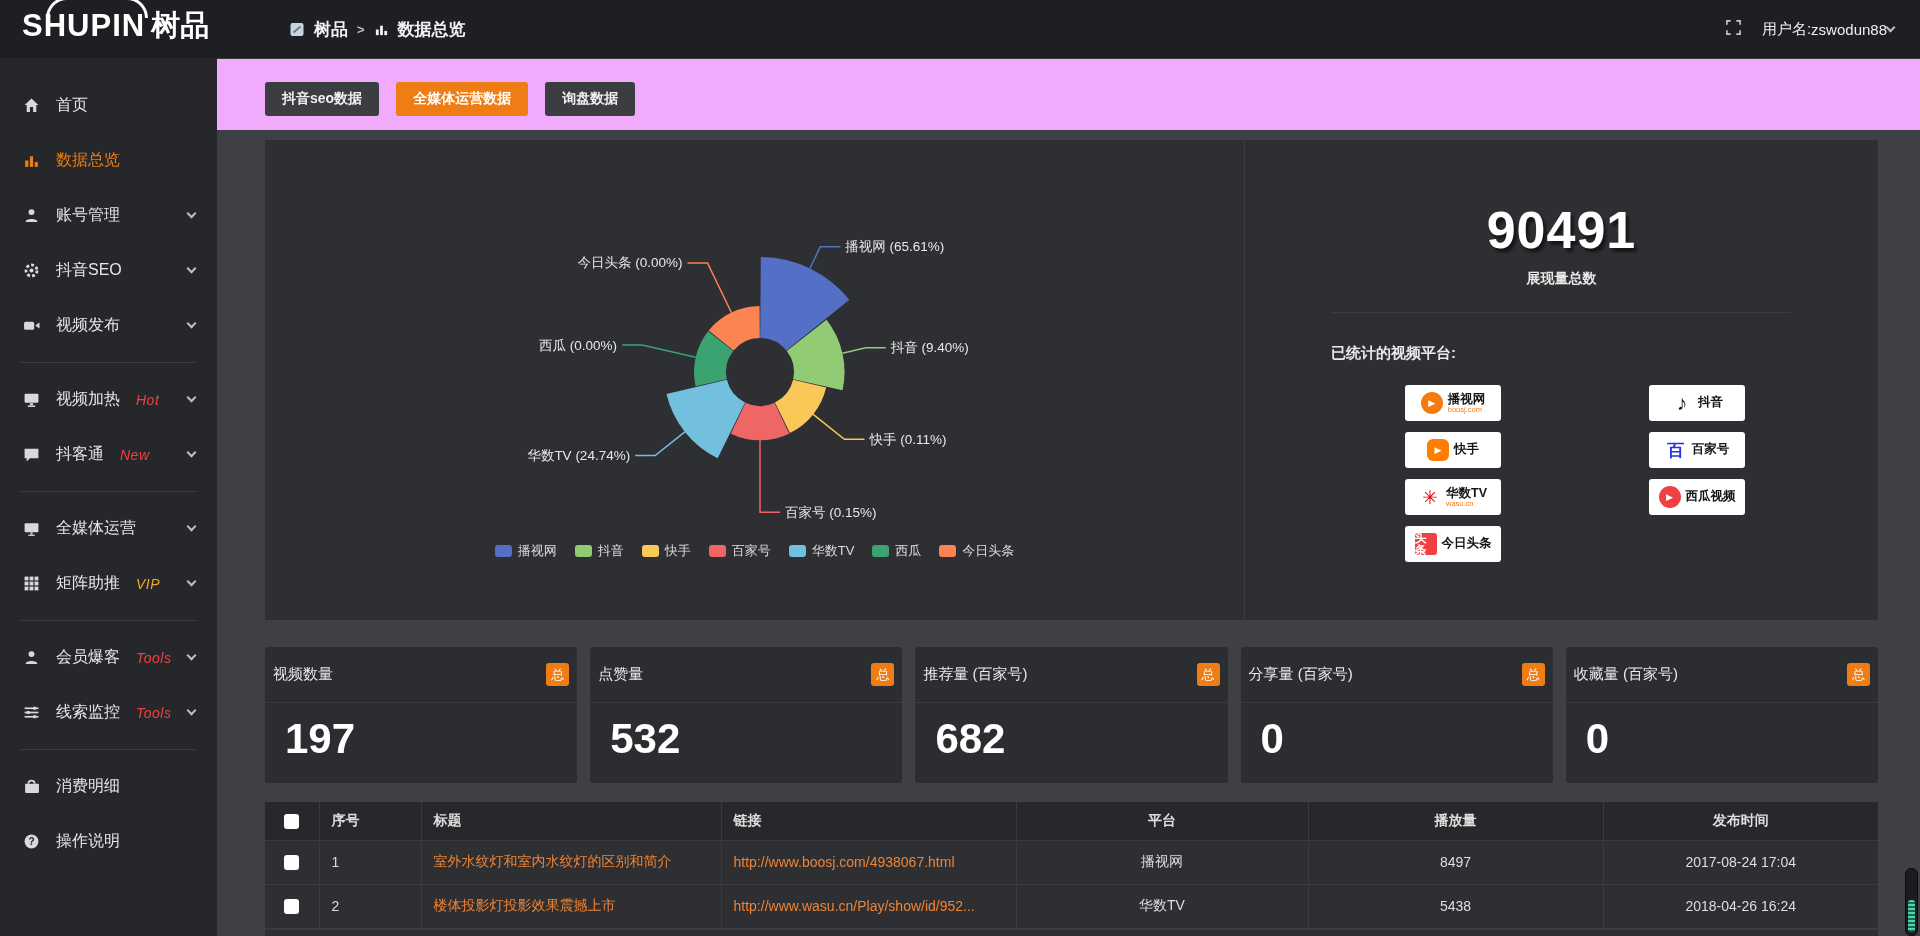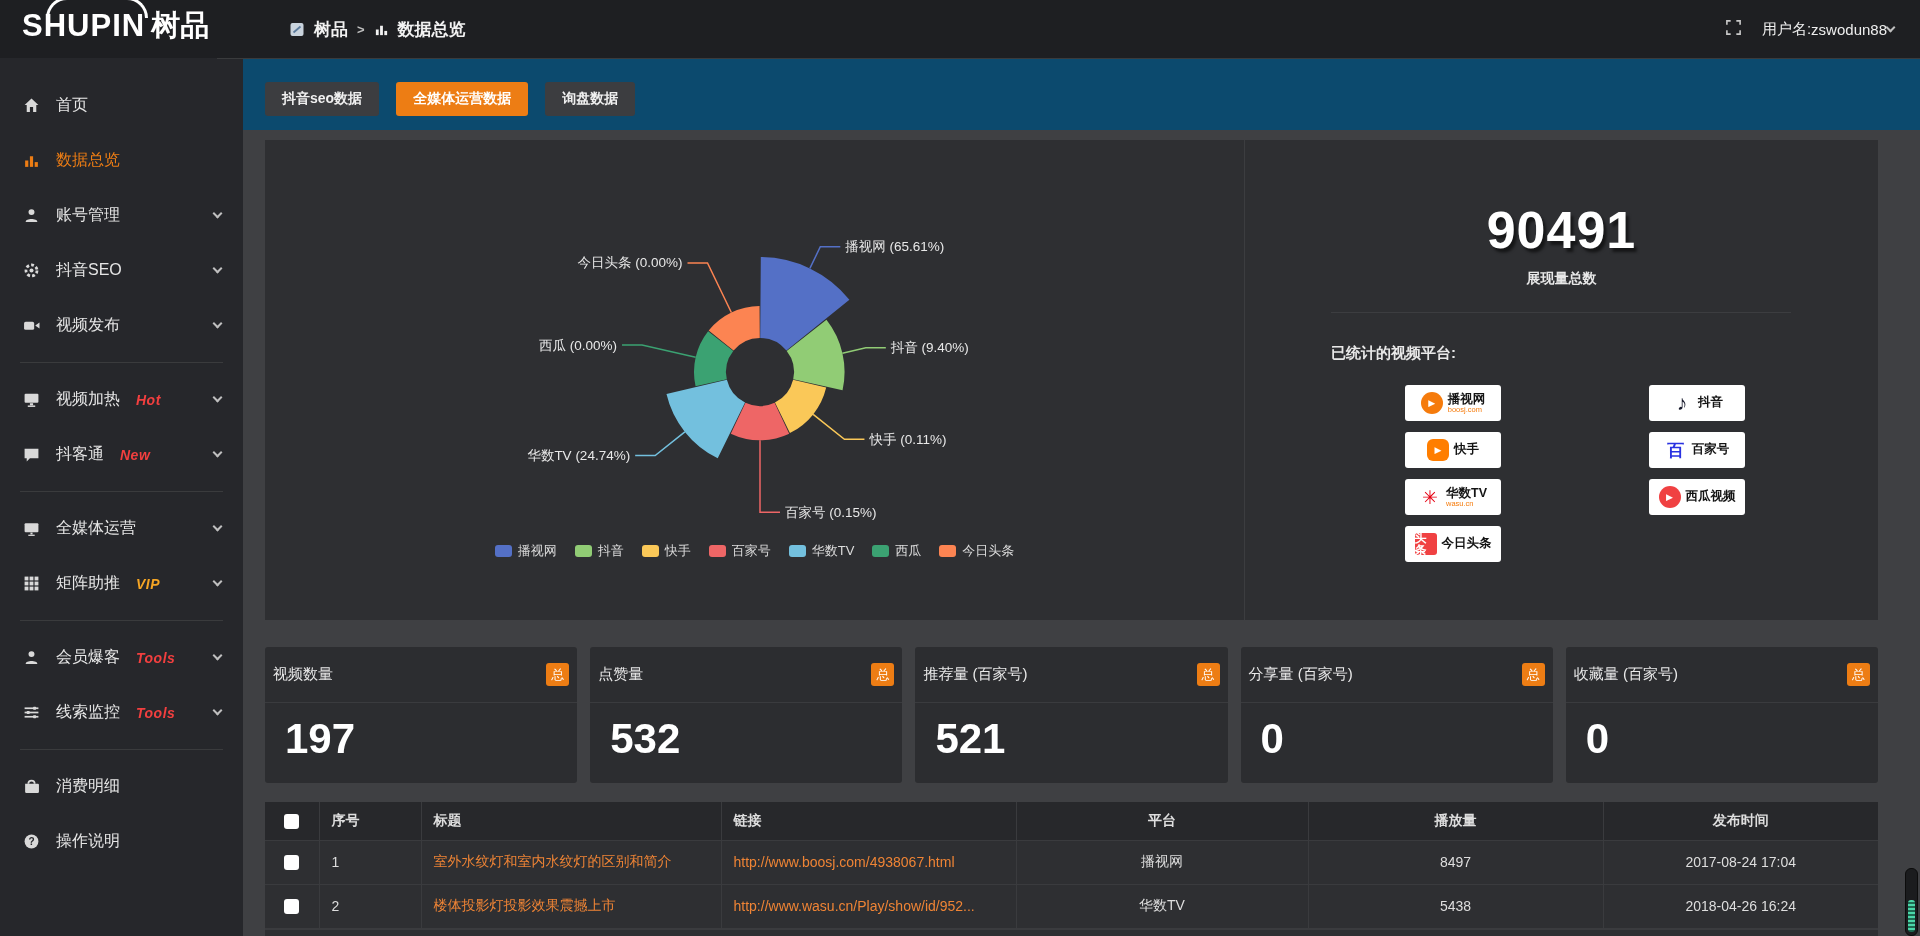--- a/index.html
+++ b/index.html
@@ -14,32 +14,32 @@
   .logo-en::before{content:"";position:absolute;left:24px;top:-11px;width:96px;height:18px;border:3px solid #fff;border-bottom:none;border-radius:60px 60px 0 0}
   .logo-cn{font-size:29px;font-weight:800;margin-left:6px}
   .breadcrumb{position:absolute;left:290px;top:0;height:58px;display:flex;align-items:center;gap:9px;font-size:17px;font-weight:bold;color:#f2f2f2}
   .bc-ico{display:inline-flex}
   .bc-sep{color:#c0c0c0;font-size:13px;font-weight:bold}
   .topbar-right{position:absolute;right:26px;top:0;height:58px;display:flex;align-items:center;gap:20px;font-size:15px;color:#eee}
   .user-wrap{display:flex;align-items:center;cursor:pointer}
   .chev{width:7px;height:7px;border-right:2px solid #bfbfbf;border-bottom:2px solid #bfbfbf;transform:rotate(45deg);margin-top:-4px}
 
   
-  .sidebar{position:absolute;left:0;top:58px;width:243px;bottom:0;background:#26272b;padding-top:20px;z-index:9}
+  .sidebar{position:absolute;left:0;top:58px;width:217px;bottom:0;background:#26272b;padding-top:20px;z-index:9}
   .side-item{display:flex;align-items:center;height:55px;padding:0 22px;font-size:16px;color:#e6e6e6;cursor:pointer}
   .side-item .ico{width:19px;margin-right:15px;display:inline-flex;justify-content:center}
   .side-item svg{fill:#d9d9d9}
   .side-item.active{color:#ed7d14}
   .side-item.active svg{fill:#ed7d14}
-  .tag{font-style:italic;font-weight:bold;font-size:14px;margin-left:16px;letter-spacing:.5px}
+  .tag{font-style:italic;font-weight:normal;font-size:14px;margin-left:16px;letter-spacing:.5px}
   .side-item .chev{margin-left:auto}
   .side-divider{height:1px;background:#3a3b3d;margin:9px 20px}
 
   
-  .tabstrip{position:absolute;left:217px;top:59px;right:0;height:71px;background:#0c4a6e;z-index:8}
+  .tabstrip{position:absolute;left:217px;top:59px;right:0;height:71px;background:#f0abfc;z-index:8}
   .tabs{position:absolute;left:48px;top:23px;display:flex;gap:17px}
   .tab{height:34px;padding:0 17px;display:inline-flex;align-items:center;background:#3c3d40;border:none;border-radius:3px;color:#f0f0f0;font-size:14px;font-weight:bold;cursor:pointer;font-family:inherit}
   .tab.active{background:#ed7d14;color:#fff}
 
   
   .content{position:absolute;left:217px;top:130px;right:0;bottom:0;background:#3f4043;padding:10px 42px 0 48px}
 
   .chart-panel{height:480px;background:#2e2f32;border-radius:0;display:flex;overflow:hidden}
   .chart-left{width:980px;position:relative;border-right:1px solid #3c3d40}
   .chart-left svg{position:absolute;left:0;top:0}
@@ -419,21 +419,21 @@
           <span class="card-title">点赞量</span>
           <span class="card-badge">总</span>
         </div>
       <div class="card-value">532</div>
     </div>
     <div class="card">
       <div class="card-head">
           <span class="card-title">推荐量 (百家号)</span>
           <span class="card-badge">总</span>
         </div>
-      <div class="card-value">521</div>
+      <div class="card-value">682</div>
     </div>
     <div class="card">
       <div class="card-head">
           <span class="card-title">分享量 (百家号)</span>
           <span class="card-badge">总</span>
         </div>
       <div class="card-value">0</div>
     </div>
     <div class="card">
       <div class="card-head">

